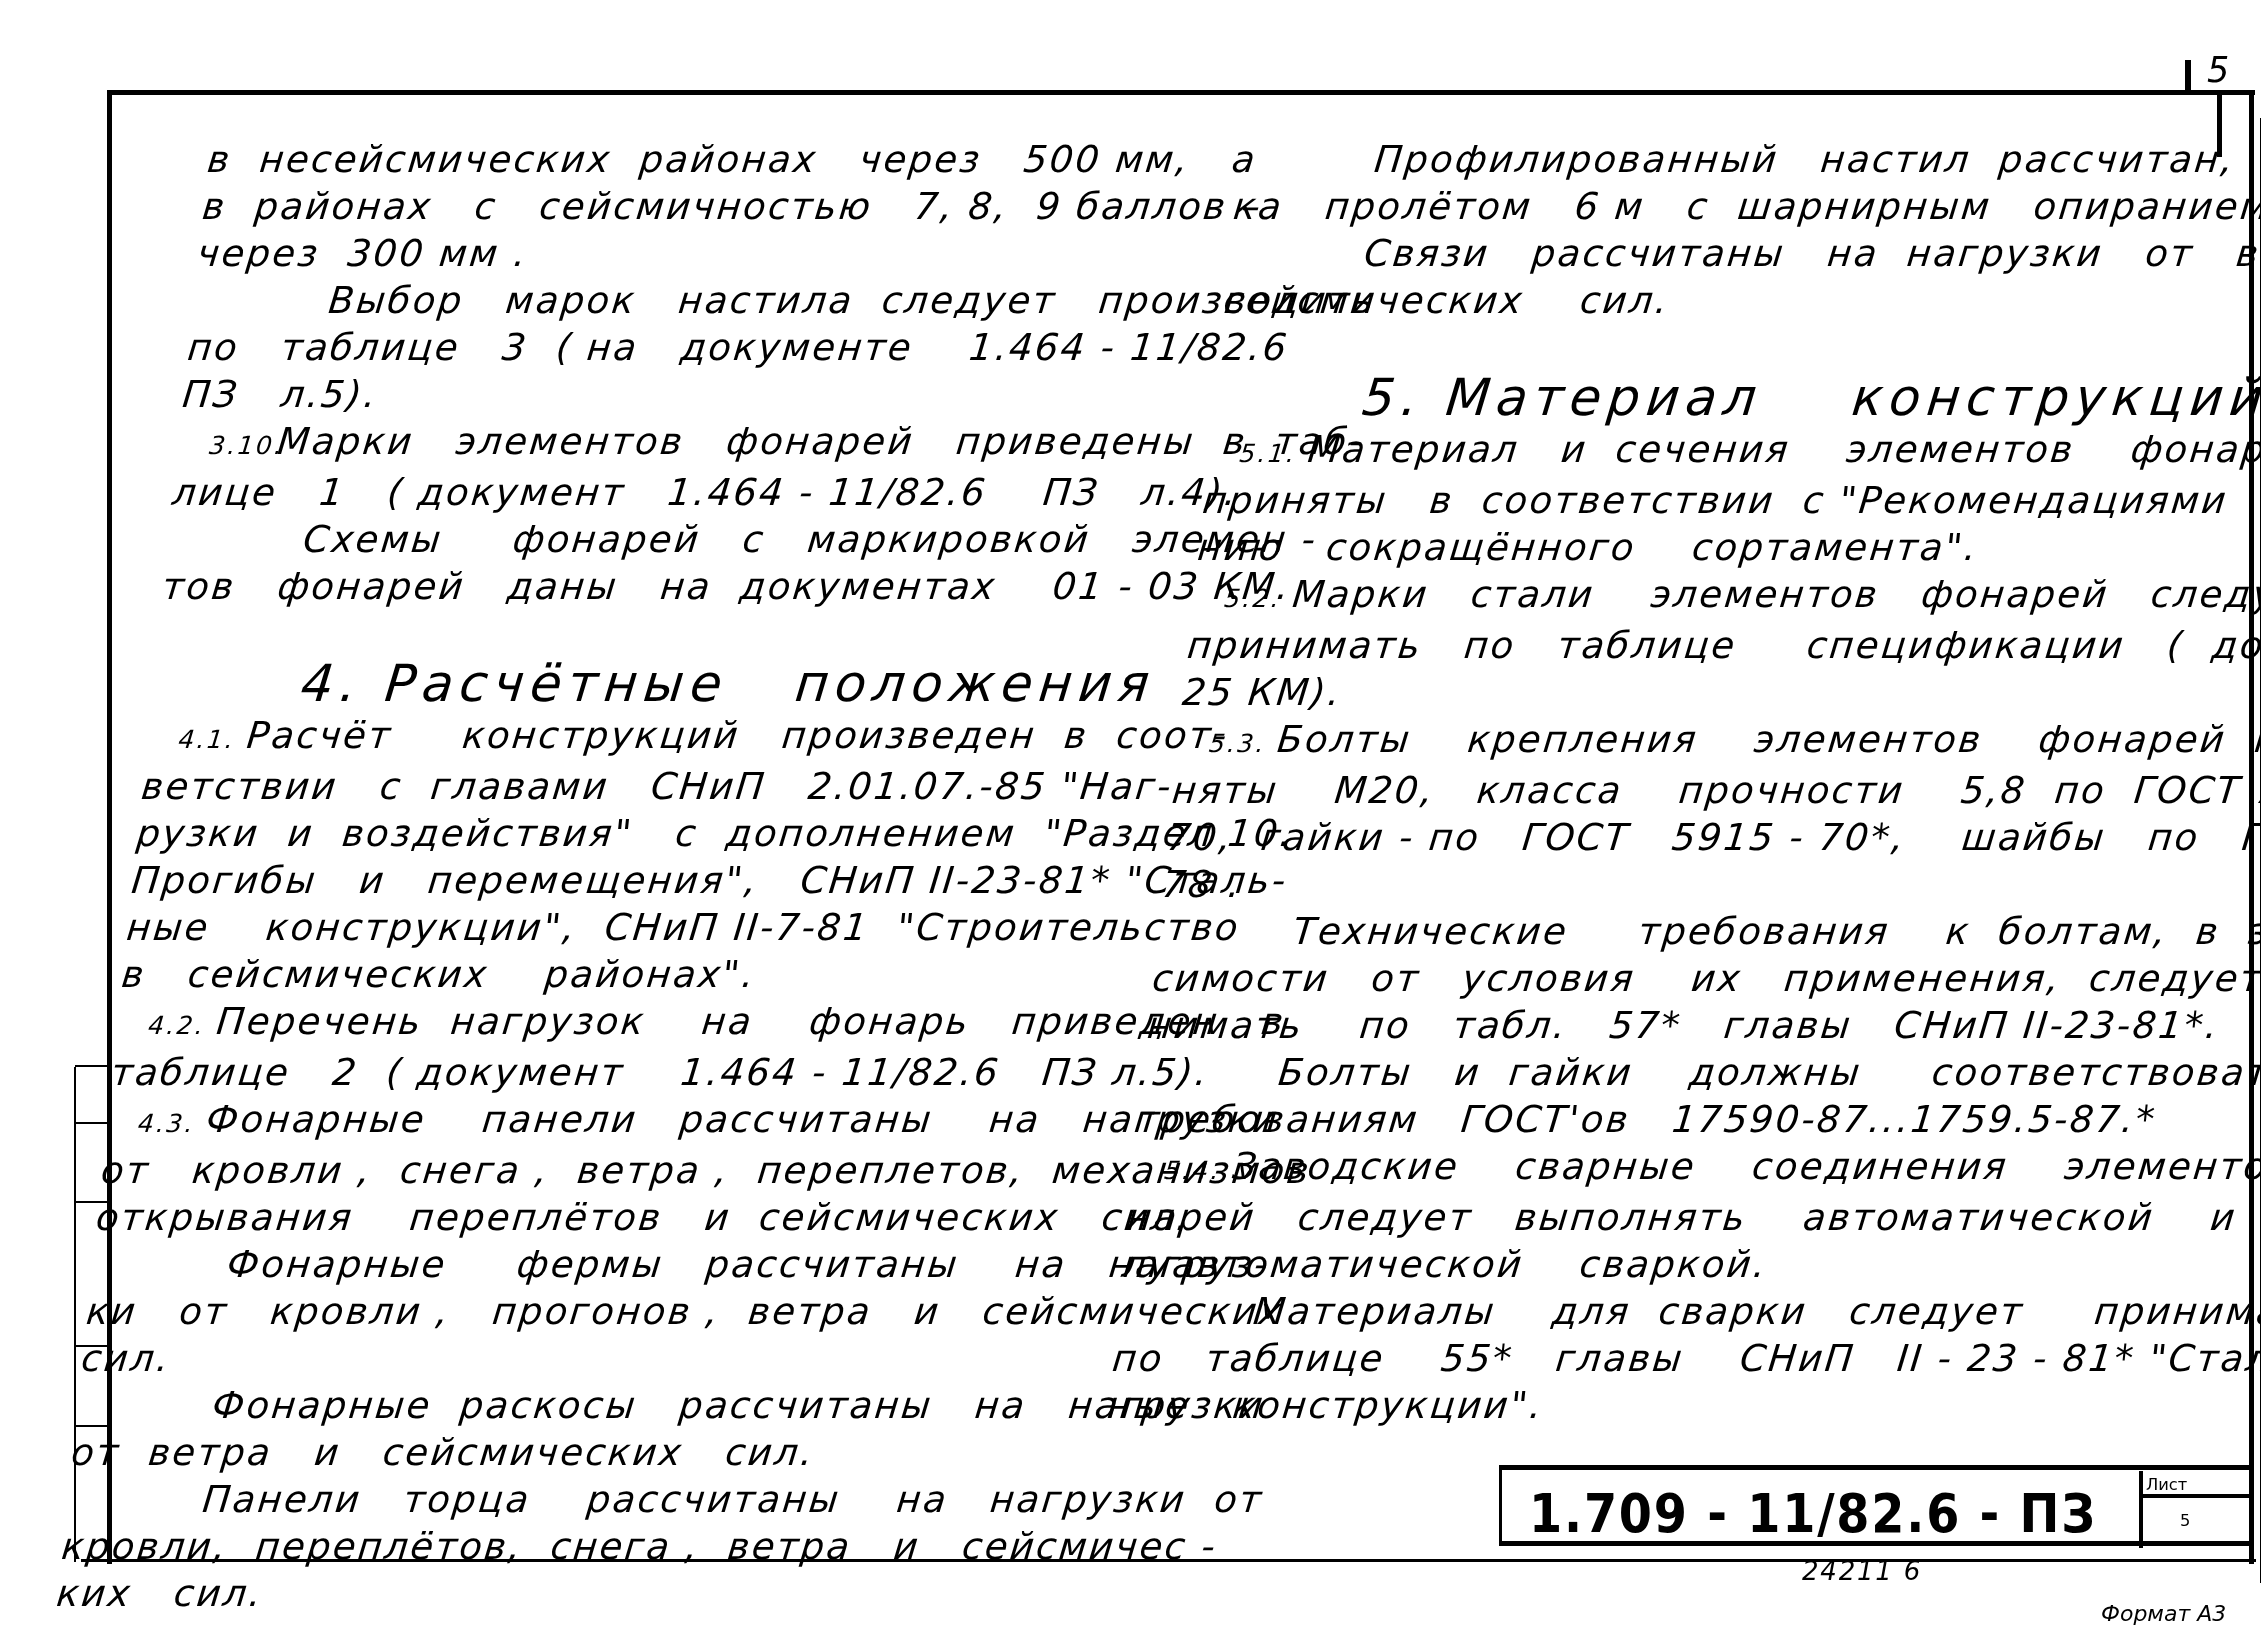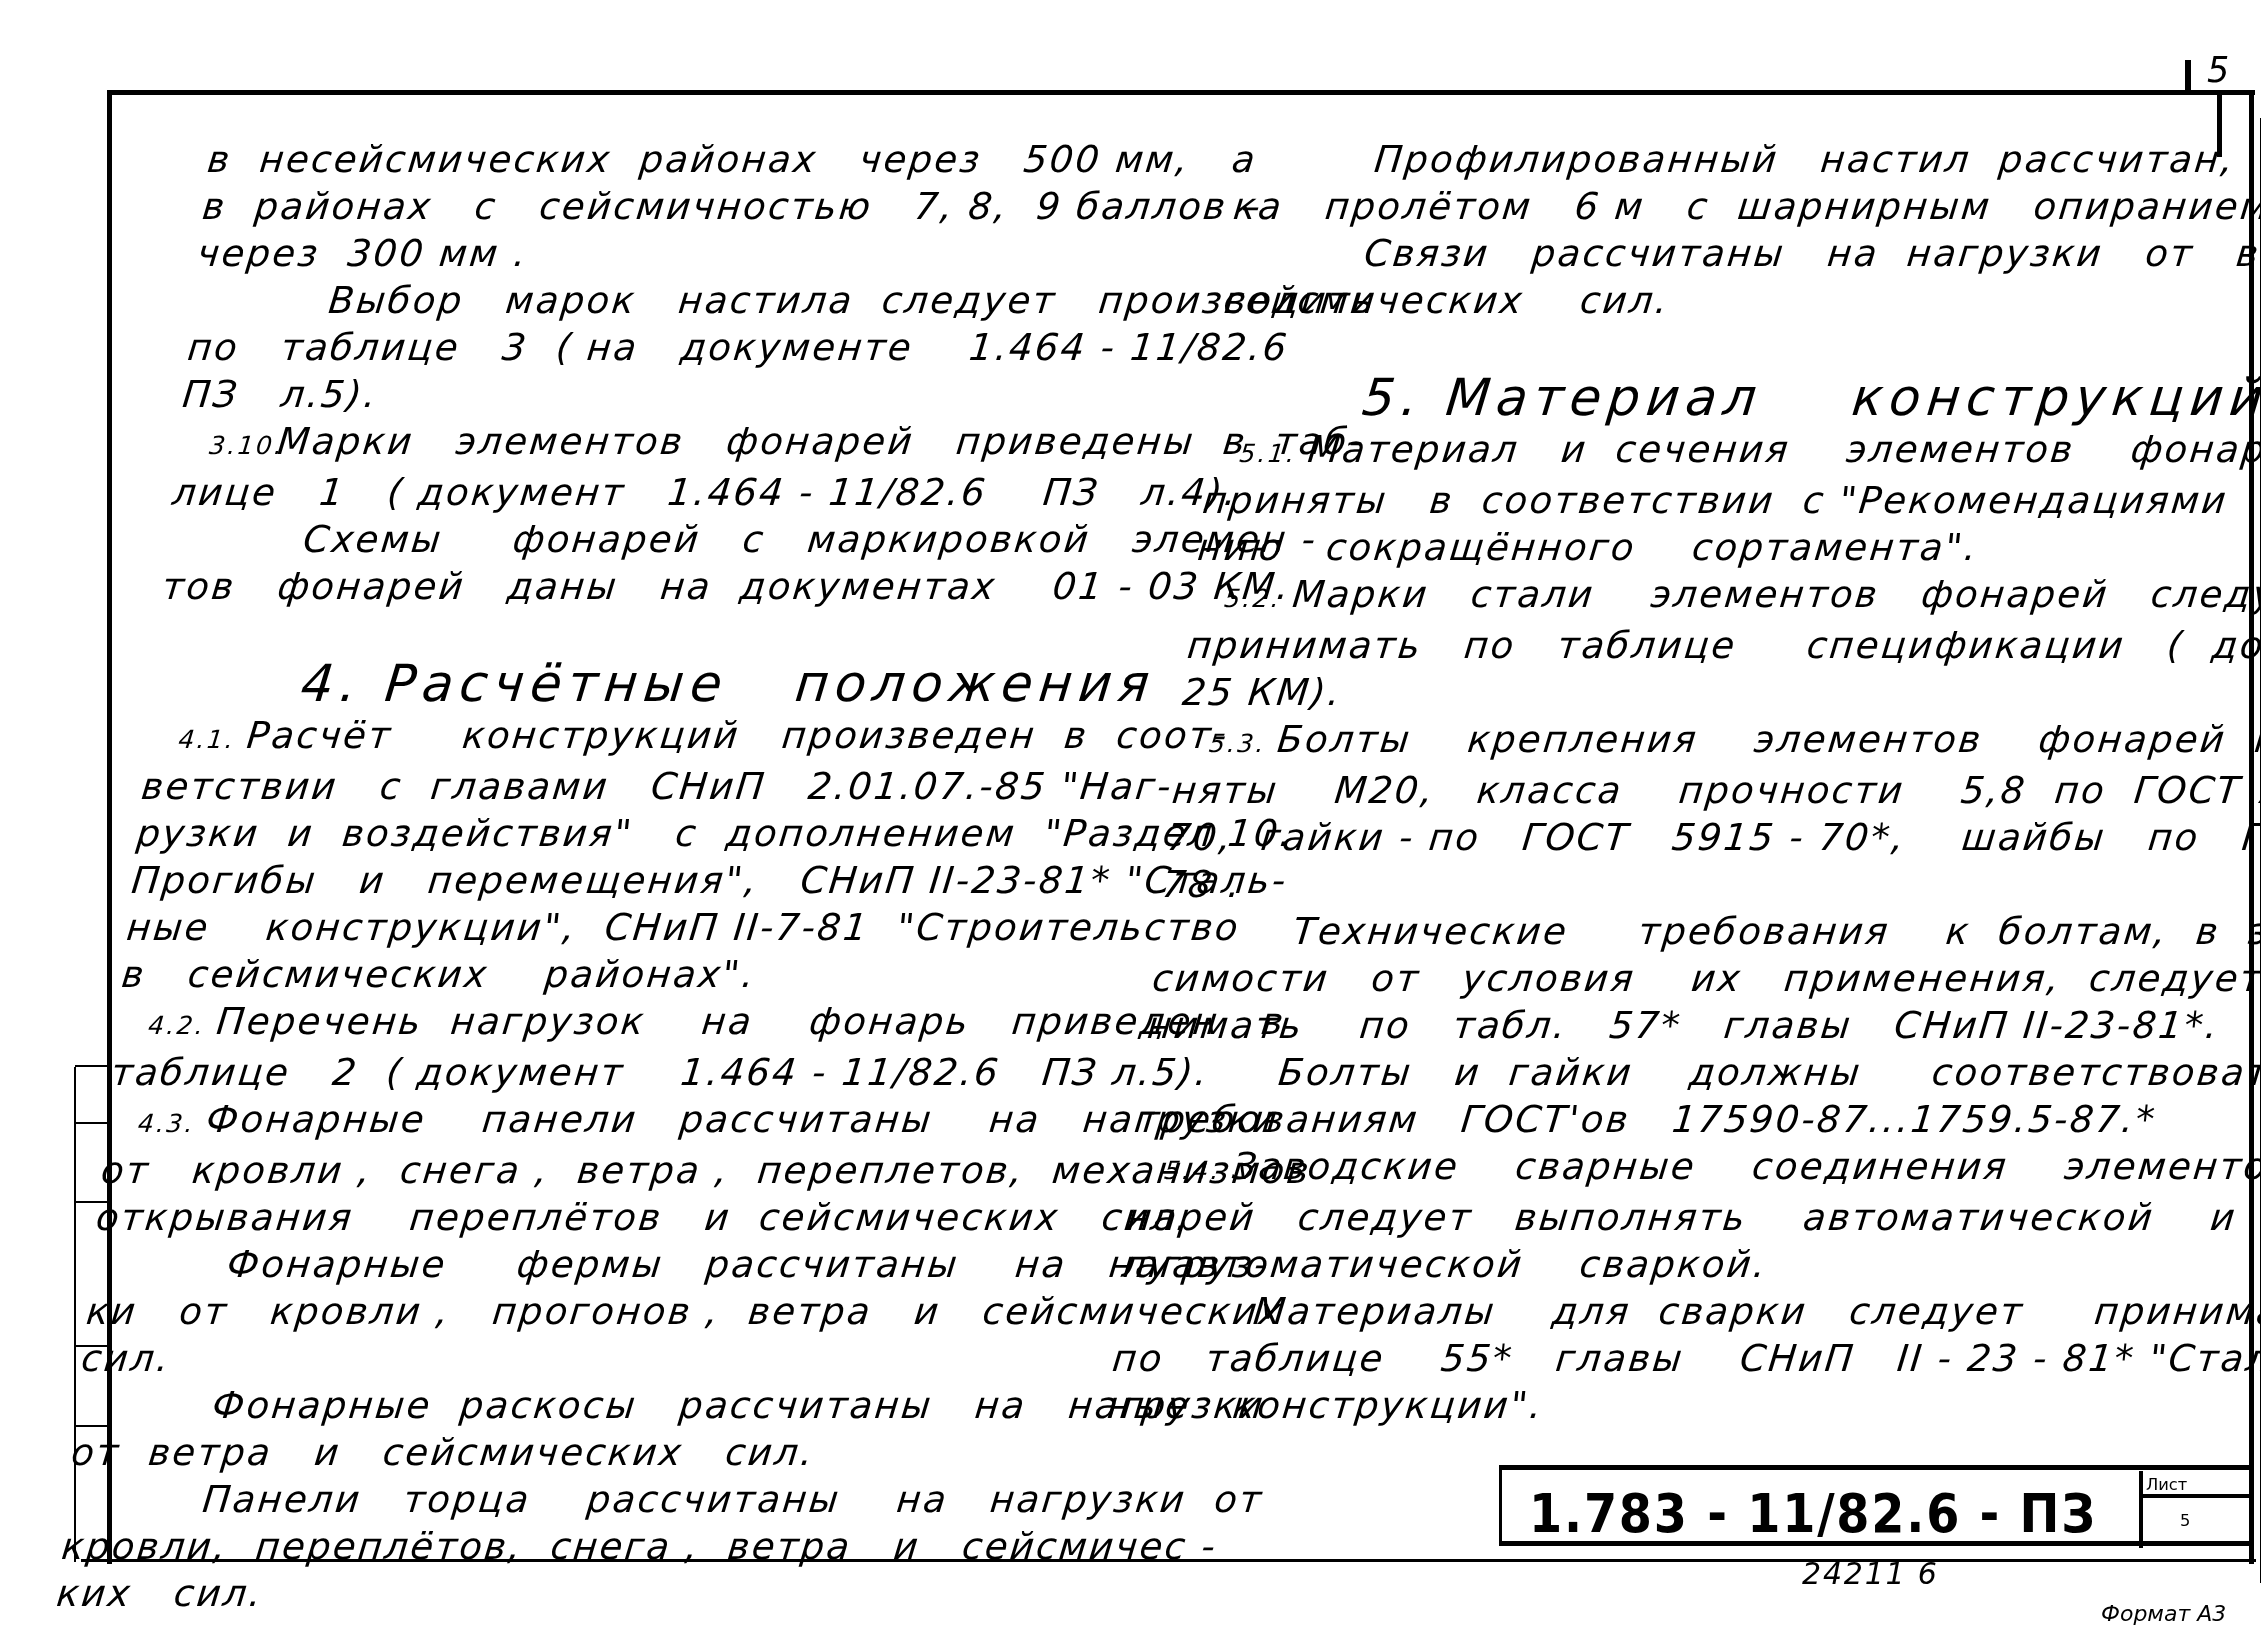--- a/index.html
+++ b/index.html
@@ -29,21 +29,21 @@
 
   
   .tb { position:absolute; left:1499px; top:1465px; width:751px; height:81px;
         border-top:5.4px solid #000; border-left:3.6px solid #000; border-bottom:5px solid #000; box-sizing:border-box; }
   .tb-code { position:absolute; left:1529px; top:1483px; font-size:53px; letter-spacing:1.8px; font-weight:bold;
              font-family:"DejaVu Sans Condensed","DejaVu Sans", sans-serif; }
   .tb-vline { position:absolute; left:2139px; top:1471px; width:3.6px; height:77px; background:#000; }
   .tb-hline { position:absolute; left:2141px; top:1494px; width:109px; height:3.6px; background:#000; }
   .tb-sheet-label { position:absolute; left:2146px; top:1475px; font-size:16.3px; }
   .tb-sheet-val { position:absolute; left:2180px; top:1511px; font-size:16.3px; }
-  .foot-inv { position:absolute; left:1802px; top:1556px; font-size:30px; font-style:italic; letter-spacing:1.8px; }
+  .foot-inv { position:absolute; left:1802px; top:1556px; font-size:26px; font-style:italic; letter-spacing:1.8px; }
   .foot-fmt { position:absolute; left:2101px; top:1601px; font-size:22px; font-style:italic; }
 </style>
 </head>
 <body>
 
 <div class="frame-top"></div>
 <div class="frame-left"></div>
 <div class="frame-bottom"></div>
 <div class="frame-right"></div>
 <div class="far-right"></div>
@@ -114,21 +114,21 @@
     <p>требованиям   ГОСТ'ов   17590-87...1759.5-87.*</p>
     <p><span class="num">5.4.</span><span>Заводские    сварные    соединения    элементов  фо-</span></p>
     <p>нарей   следует   выполнять    автоматической    и   по-</p>
     <p>луавтоматической    сваркой.</p>
     <p class="ind">Материалы    для  сварки   следует     принимать</p>
     <p>по   таблице    55*   главы    СНиП   II - 23 - 81* "Сталь-</p>
     <p>ные   конструкции".</p>
   </div>
 
 <div class="tb"></div>
-<div class="tb-code">1.783 - 11/82.6 - ПЗ</div>
+<div class="tb-code">1.709 - 11/82.6 - ПЗ</div>
 <div class="tb-vline"></div>
 <div class="tb-hline"></div>
 <div class="tb-sheet-label">Лист</div>
 <div class="tb-sheet-val">5</div>
 
 <div class="foot-inv">24211   6</div>
 <div class="foot-fmt">Формат А3</div>
 
 
 </body></html>

